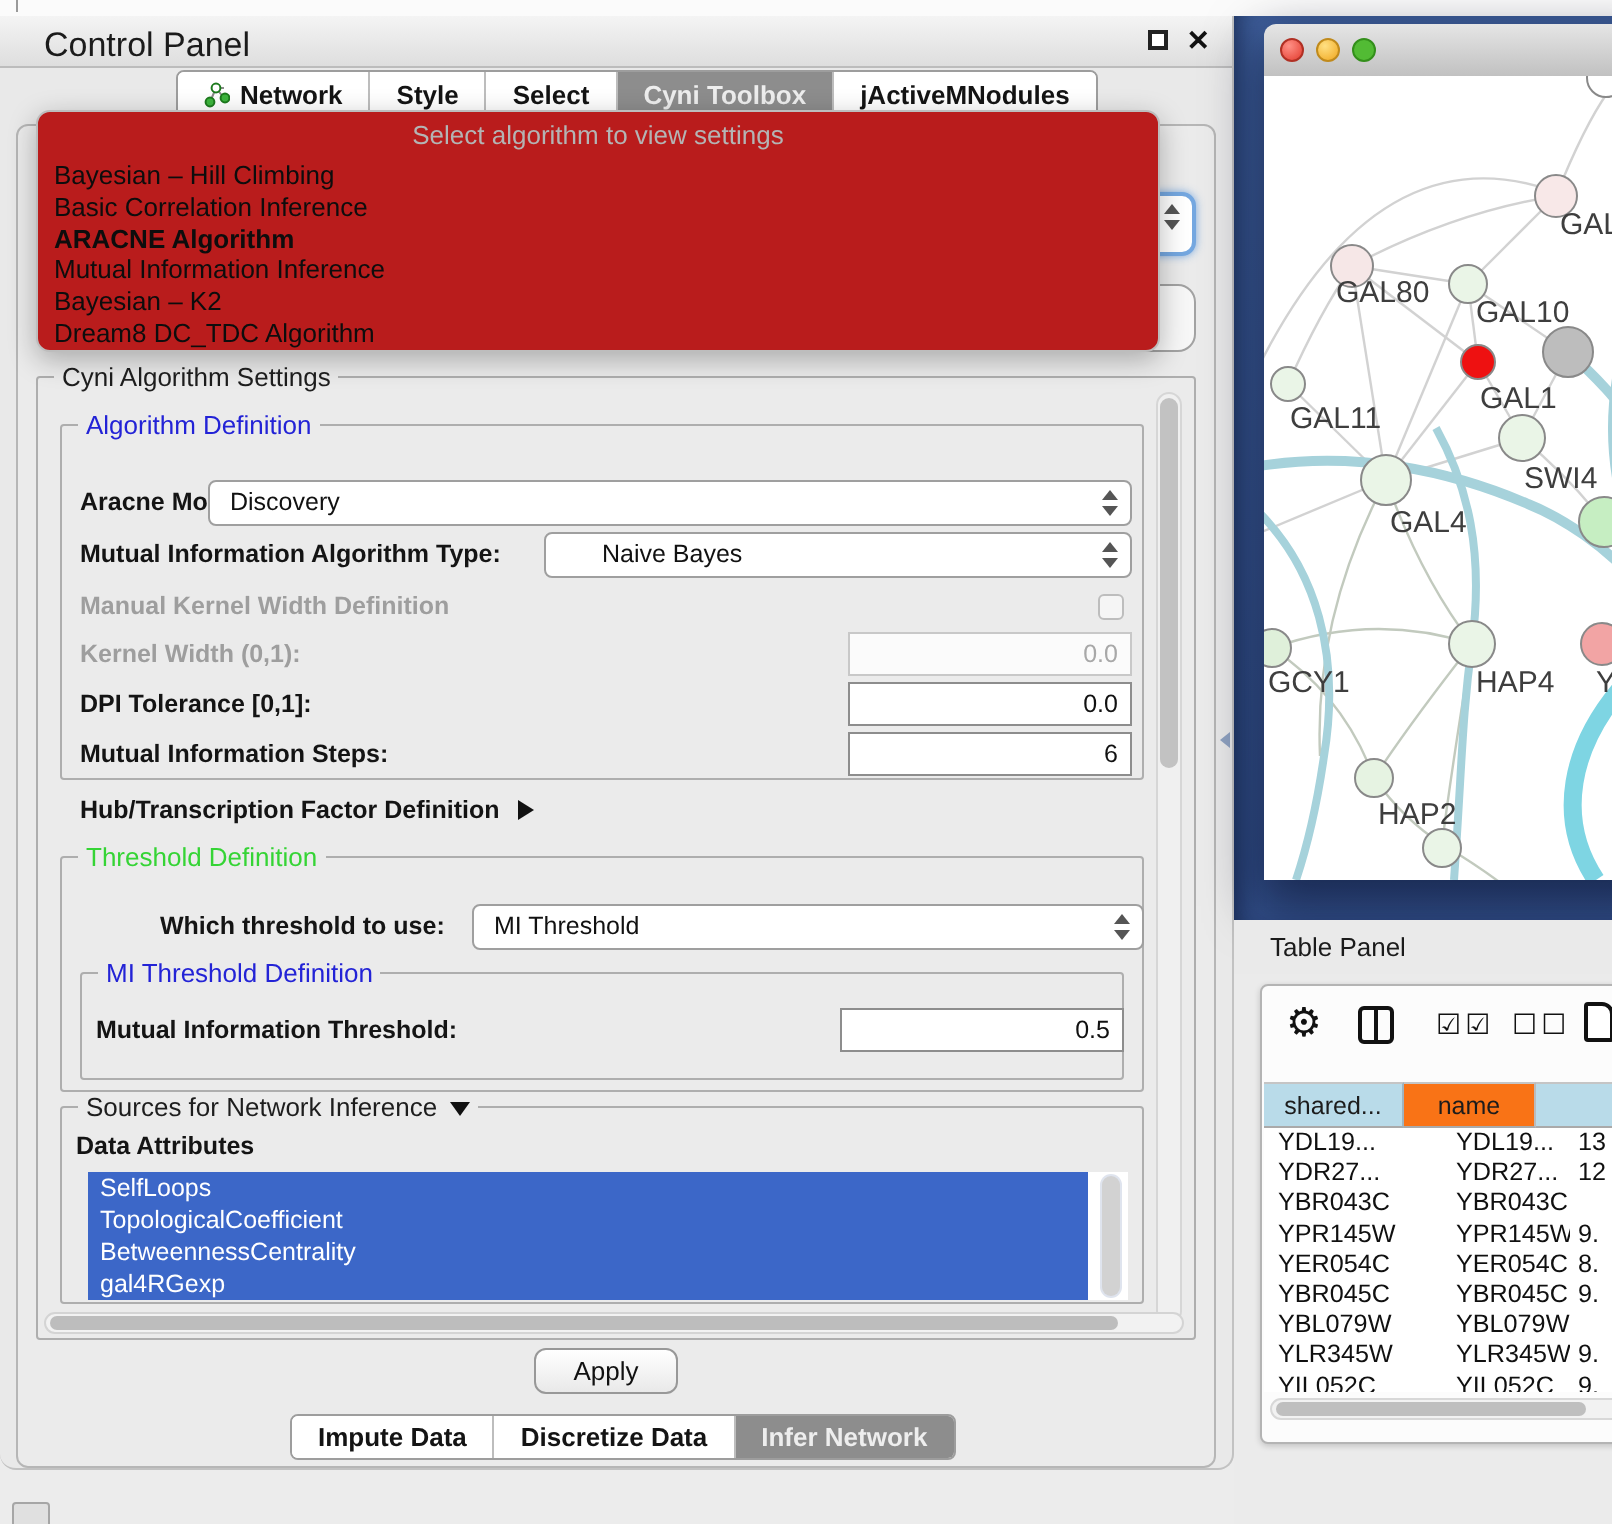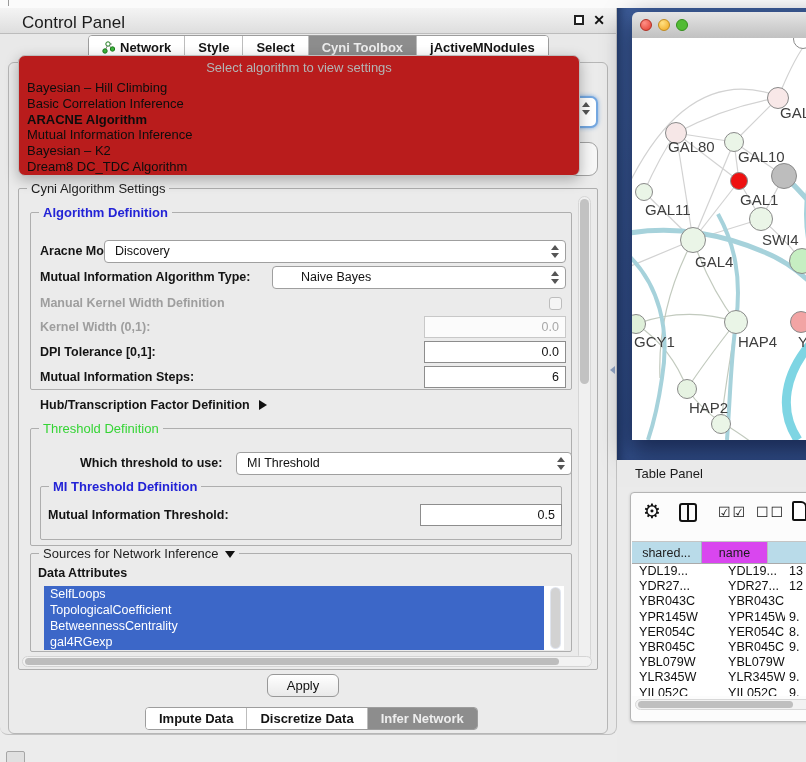--- a/index.html
+++ b/index.html
@@ -43,21 +43,21 @@
   
   .popup{position:absolute;left:18px;top:47px;width:562px;height:121px;background:#b91c1c;
       border:1px solid #bdbdbd;border-radius:7px;box-shadow:0 4px 14px rgba(0,0,0,.28);z-index:5;box-sizing:border-box;}
   .popup-ph{height:24px;line-height:24px;text-align:center;color:#b4b4b4;font-size:13px;}
   .dd-item{height:15.8px;line-height:15.8px;padding-left:8px;font-size:13px;color:#0d0d0d;white-space:nowrap;}
   .dd-item.sel{font-weight:bold;}
 
   
   .grp{position:absolute;border:1px solid #aeaeae;border-radius:2px;box-sizing:border-box;}
   .grp-label{position:absolute;top:-8px;left:8px;background:#ebebeb;padding:0 4px;font-size:13px;color:#1e1e1e;white-space:nowrap;}
-  .grp-label.blue{color:var(--accent-blue);font-weight:bold;}
+  .grp-label.blue{color:var(--accent-blue);}
   .grp-label.green{color:var(--accent-green);}
 
   .cyni{left:18px;top:180px;width:580px;height:482px;}
   .algo{left:30px;top:204px;width:542px;height:178px;}
   .thr{left:30px;top:420px;width:542px;height:118px;}
   .midef{left:40px;top:478px;width:522px;height:54px;}
   .src{left:30px;top:545px;width:542px;height:99px;}
 
   .lbl{position:absolute;font-size:12.5px;font-weight:bold;color:#141414;white-space:nowrap;height:23px;line-height:23px;}
   .lbl.dis{color:#9e9e9e;}
@@ -123,21 +123,21 @@
       border:1px solid #b4b4b4;border-radius:4px;box-shadow:0 1px 3px rgba(0,0,0,.18);box-sizing:border-box;}
   .gear{position:absolute;left:12px;top:6px;font-size:20px;color:#111;}
   .colicon{position:absolute;left:48px;top:10px;width:18px;height:19px;border:2px solid #111;border-radius:3px;box-sizing:border-box;}
   .colicon:after{content:"";position:absolute;left:6px;top:0;width:2px;height:15px;background:#111;}
   .checkpair{position:absolute;top:11px;font-size:14px;color:#111;letter-spacing:2px;}
   .docicon{position:absolute;left:161px;top:8px;width:15px;height:20px;border:2px solid #111;border-radius:2px 6px 2px 2px;box-sizing:border-box;background:#fff;}
   .thead{position:absolute;left:1px;top:48px;height:23px;display:flex;}
   .hc{box-sizing:border-box;border-right:1px solid #9fb4c0;border-top:1px solid #c5c5c5;border-bottom:1px solid #aaa;
       font-size:12.5px;color:#1c1c1c;text-align:center;line-height:22px;}
   .hc1{width:70px;background:var(--table-header-blue);}
-  .hc2{width:66px;background:#d946ef;border-right-color:#bbb;}
+  .hc2{width:66px;background:#f97316;border-right-color:#bbb;}
   .hc3{width:56px;background:var(--table-header-blue);}
   .tbody{position:absolute;left:1px;top:71px;width:208px;height:132px;overflow:hidden;background:#fff;}
   .trow{display:flex;height:15.2px;line-height:15.2px;font-size:12.6px;color:#101010;}
   .tc{overflow:hidden;white-space:nowrap;box-sizing:border-box;}
   .tc1{width:87px;padding-left:7px;}
   .tc2{width:66px;padding-left:9px;}
   .tc3{width:55px;padding-left:4px;}
   .card-hsb{position:absolute;left:4px;top:206px;width:198px;height:11px;background:#f2f2f2;border:1px solid #d8d8d8;border-radius:6px;box-sizing:border-box;}
   .card-hsb-thumb{position:absolute;left:2px;top:1px;width:155px;height:7px;background:#bfbfbf;border-radius:4px;}
 

